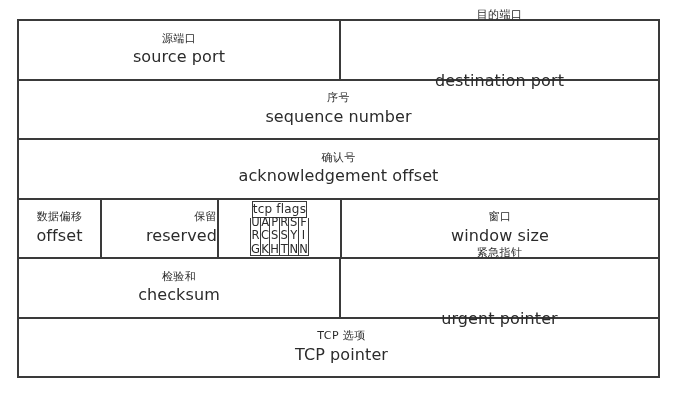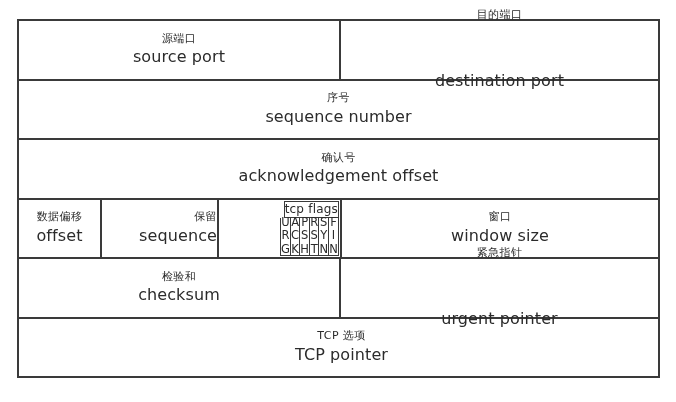--- a/index.html
+++ b/index.html
@@ -77,21 +77,21 @@
   .c-offset   { width: 83px; }
   .c-reserved { width: 117px; align-items: flex-end; }
   .c-window   { flex: 1 1 auto; }
 
   .c-flags {
     width: 123px;
     border-right: 2px solid #3a3a3a;
     display: flex;
     flex-direction: column;
     justify-content: flex-start;
-    align-items: flex-end;
+    align-items: center;
     padding: 0;
     box-sizing: border-box;
   }
   .flags-title {
     flex: 0 0 17px;
     display: flex;
     align-items: center;
     justify-content: center;
     border-bottom: 1px solid #3a3a3a;
     font-size: 12px;
@@ -159,21 +159,21 @@
   </div>
 
   <div class="row">
     <div class="cell c-offset">
       <div class="cn">数据偏移</div>
       <div class="en">offset</div>
     </div>
 
     <div class="cell c-reserved">
       <div class="cn">保留</div>
-      <div class="en">sequence</div>
+      <div class="en">reserved</div>
     </div>
 
     <div class="c-flags">
       <div class="flags-title">tcp flags</div>
       <div class="flags-cols">
         <div class="flag">
           <span>U</span>
           <span>R</span>
           <span>G</span>
         </div>

